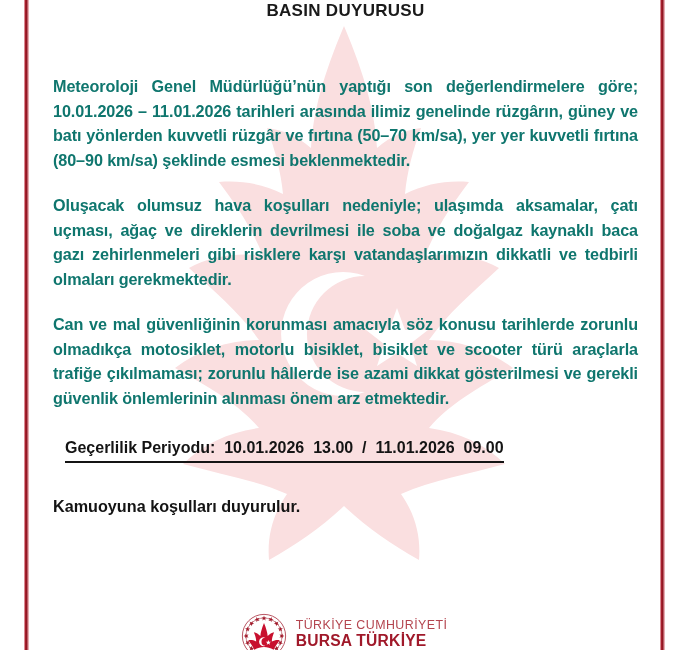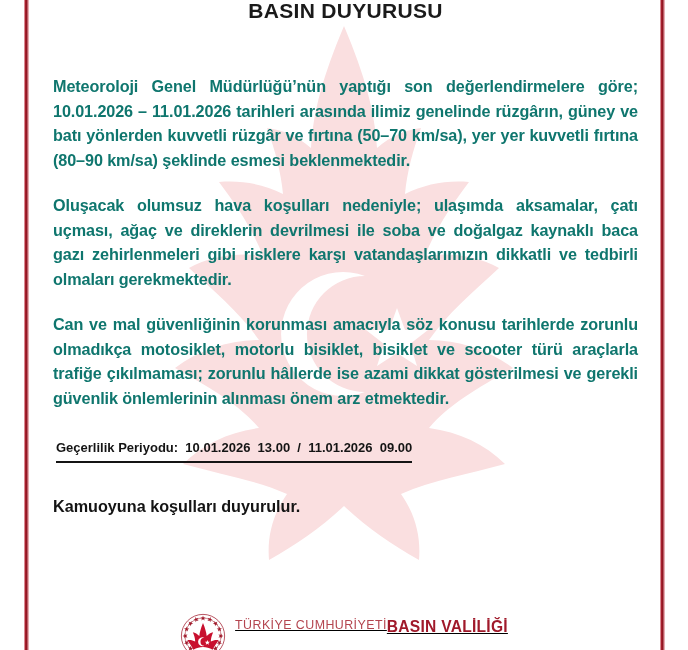--- a/index.html
+++ b/index.html
@@ -55,21 +55,21 @@
   #content {
     position: relative;
     z-index: 2;
     padding: 0 50px 0 53px;
     box-sizing: border-box;
     height: 100%;
   }
 
   #title {
     text-align: center;
-    font-size: 21px;
+    font-size: 17px;
     font-weight: 700;
     letter-spacing: 0.3px;
     color: #1a1a1a;
     margin: 0;
     padding-top: 0px;
     line-height: 22px;
     height: 22px;
     overflow: hidden;
   }
 
@@ -84,25 +84,25 @@
     color: #0f766e;
     line-height: 24.5px;
     text-align: justify;
     text-justify: inter-word;
     margin: 0 0 21px 0;
     letter-spacing: -0.1px;
   }
   .para:last-of-type { margin-bottom: 0; }
 
   .validity {
-    font-size: 13px;
+    font-size: 16px;
     font-weight: 700;
     color: #141414;
     line-height: 24px;
-    margin: 5px 0 0 3px;
+    margin: 5px 0 0 12px;
     display: inline-block;
     border-bottom: 2px solid #141414;
     padding-bottom: 1px;
     white-space: pre;
   }
 
   .closing {
     font-size: 16.2px;
     font-weight: 700;
     color: #141414;
@@ -125,23 +125,23 @@
   #emblem {
     width: 46px;
     height: 46px;
     flex: 0 0 auto;
     margin-top: 1px;
   }
   #emblem svg { display: block; width: 100%; height: 100%; }
 
   .logo-text {
     display: flex;
+    flex-direction: column;
     justify-content: flex-start;
     padding-top: 6px;
-    text-decoration: underline;
   }
   .logo-line1 {
     font-size: 12.4px;
     font-weight: 400;
     letter-spacing: 0.45px;
     color: #b4454f;
     line-height: 14px;
     white-space: nowrap;
   }
   .logo-line2 {
@@ -294,17 +294,17 @@
                  C 43 42, 45 34, 50 22 Z" fill="#c8102e"></path>
 
         <g fill="#ffffff">
           <path d="M53 54 a 9.5 9.5 0 1 0 0 17 a 7.6 7.6 0 1 1 0 -17 Z"></path>
           <polygon points="59.5,58.5 61,62.5 65.2,62.5 61.8,65 63.1,69 59.5,66.6 55.9,69 57.2,65 53.8,62.5 58,62.5"></polygon>
         </g>
       </svg>
     </div>
     <div class="logo-text">
       <span class="logo-line1">TÜRKİYE CUMHURİYETİ</span>
-      <span class="logo-line2">BASIN VALİLİĞİ</span>
+      <span class="logo-line2">BURSA TÜRKİYE</span>
     </div>
   </div>
 
 </div>
 
 </body></html>

